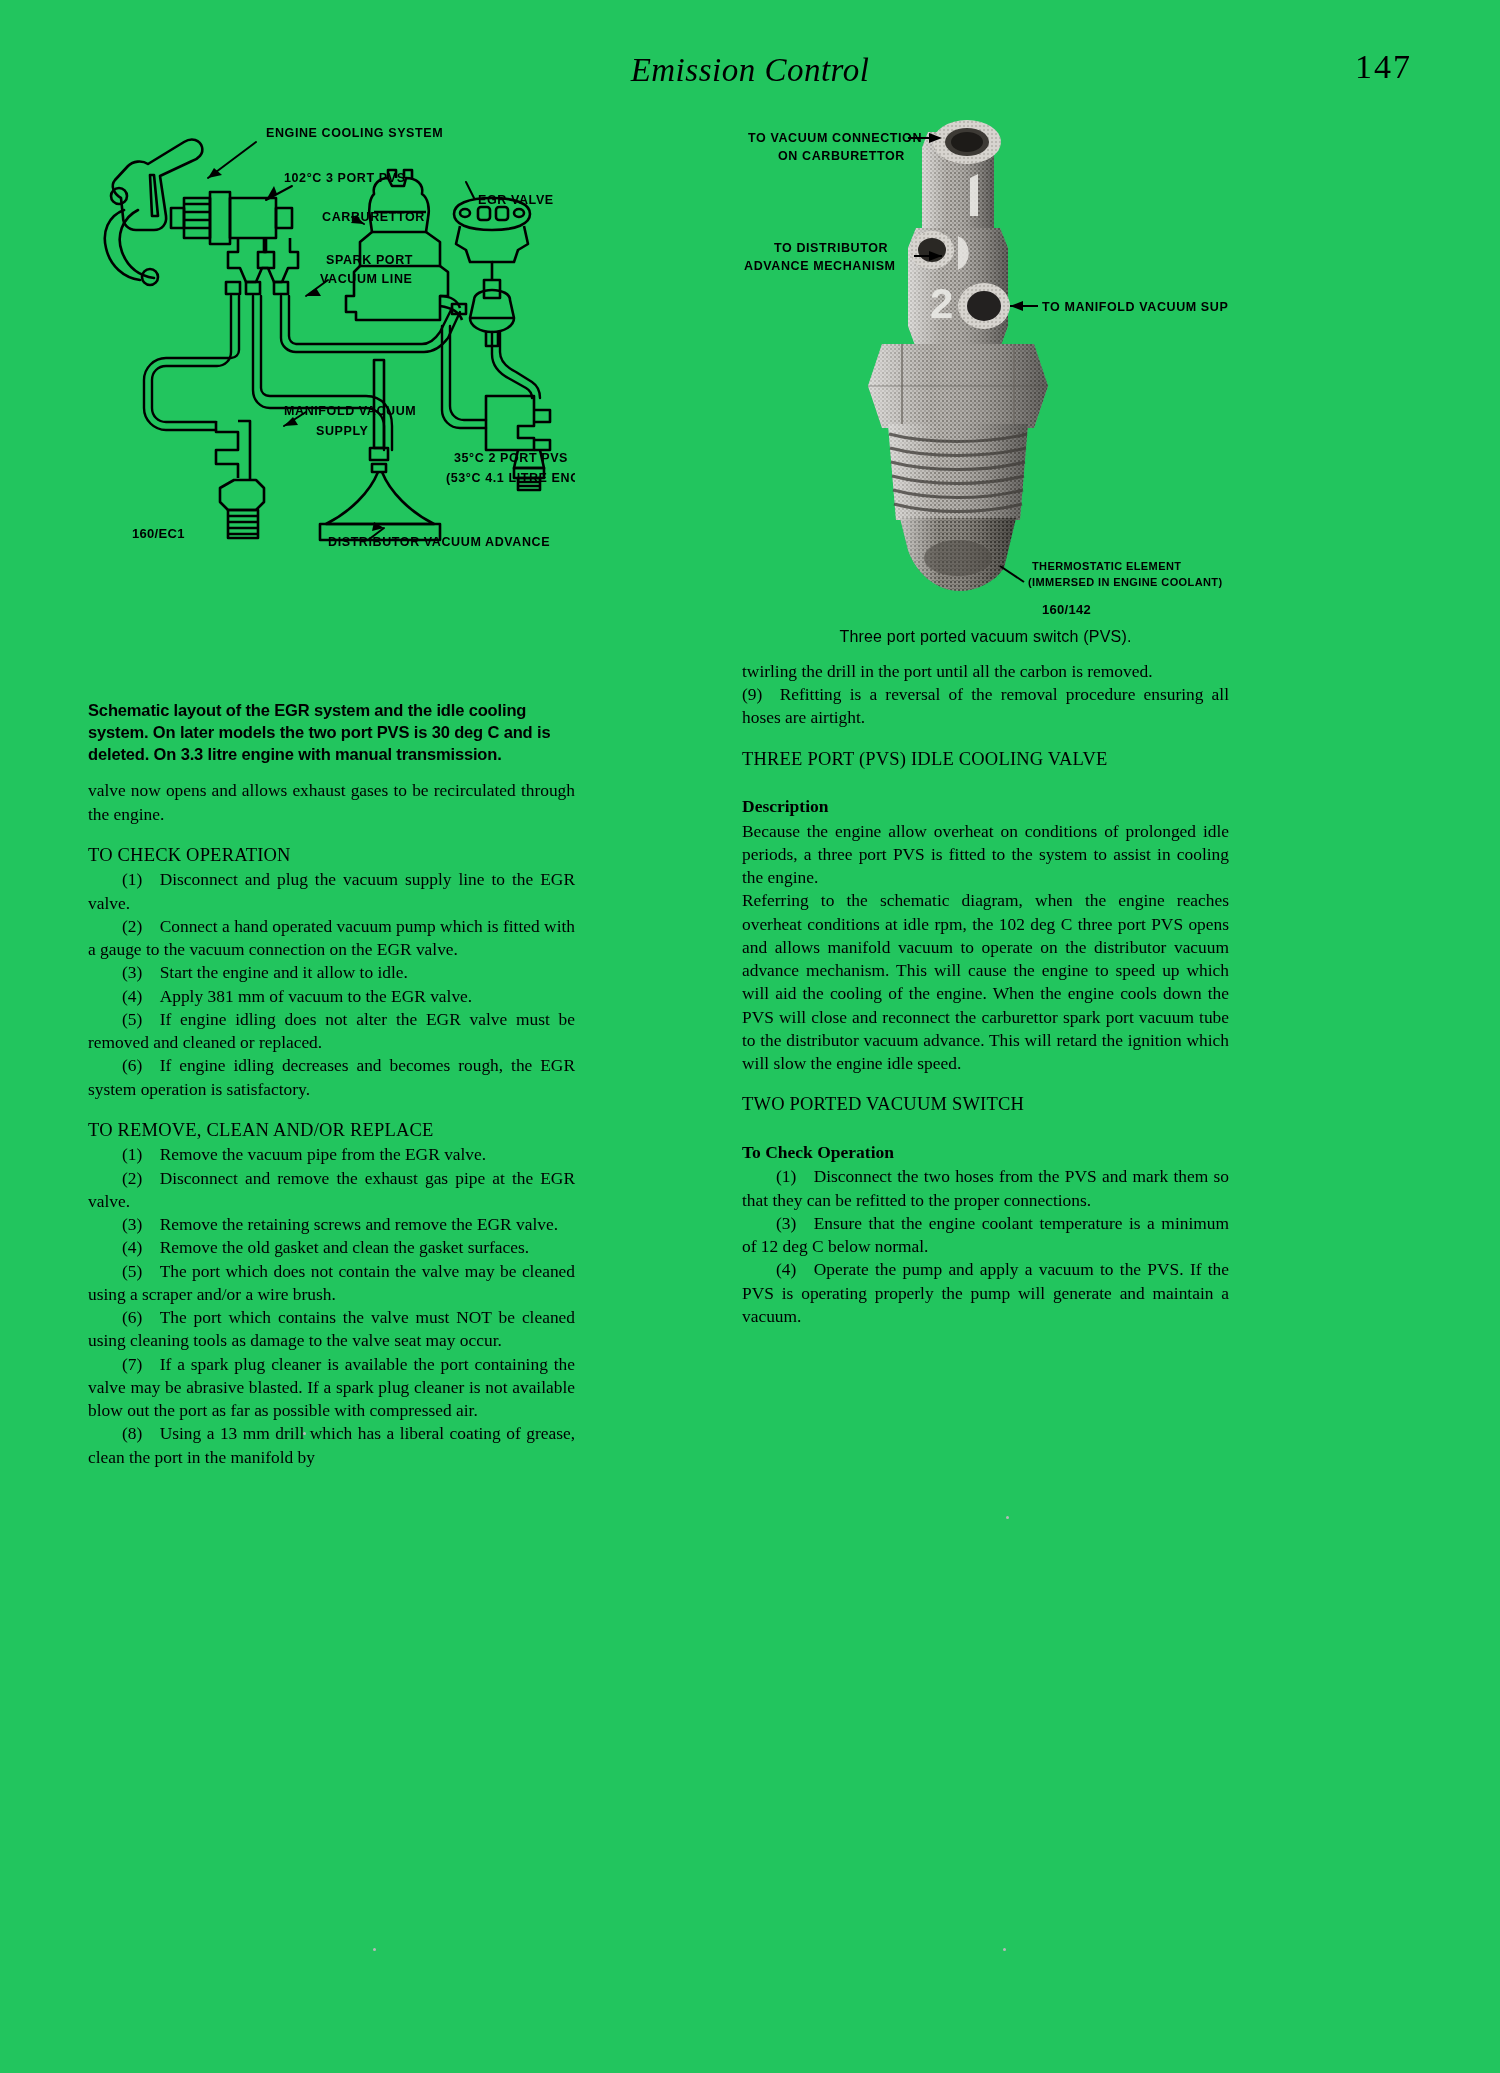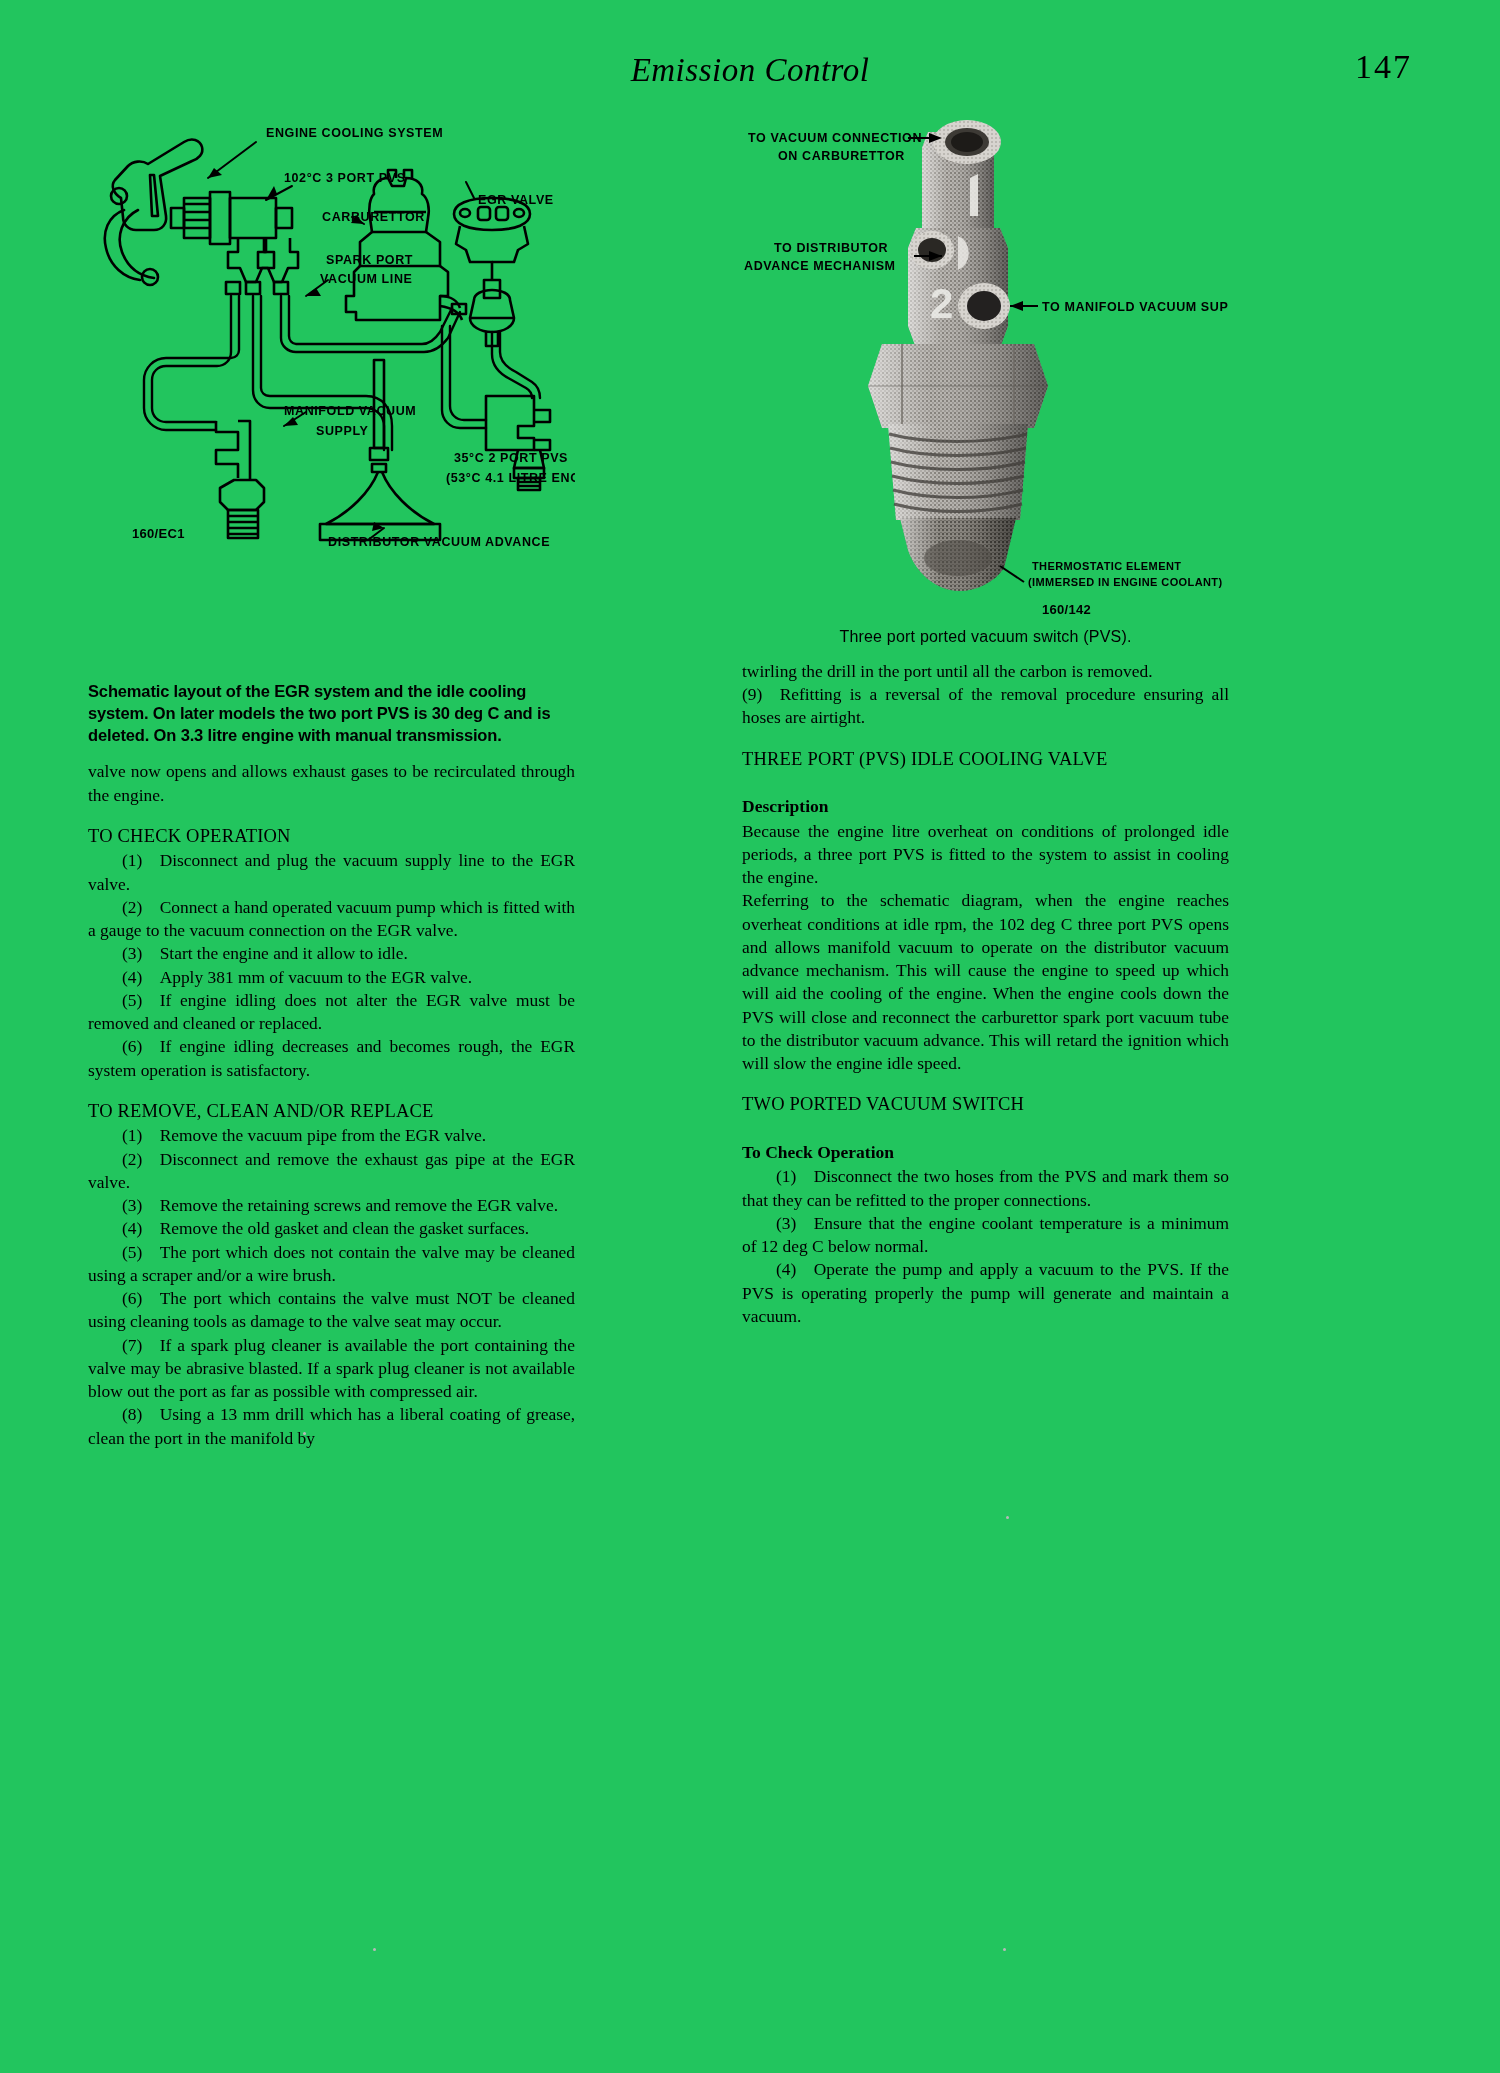--- a/index.html
+++ b/index.html
@@ -16,21 +16,21 @@
   .col-l{left:88px;}
   .col-r{left:742px;}
 
   
   .fig{position:relative;}
   svg{display:block;}
   .lbl{font-family:"Liberation Sans",sans-serif;font-weight:bold;font-size:12.5px;letter-spacing:.6px;fill:#000;}
   .lbl-sm{font-family:"Liberation Sans",sans-serif;font-weight:bold;font-size:11px;letter-spacing:.4px;fill:#000;}
   .lbl-code{font-family:"Liberation Sans",sans-serif;font-weight:bold;font-size:13px;letter-spacing:.3px;fill:#000;}
 
-  .caption-bold{font-family:"Liberation Sans",sans-serif;font-weight:bold;font-size:16.5px;line-height:1.32;letter-spacing:-.15px;text-align:left;margin-top:1px;}
+  .caption-bold{font-family:"Liberation Sans",sans-serif;font-weight:bold;font-size:16.5px;line-height:1.32;letter-spacing:-.15px;text-align:left;margin-top:20px;}
   .caption-plain{font-family:"Liberation Sans",sans-serif;font-size:16px;letter-spacing:.2px;text-align:center;margin-top:8px;}
 
   
   .body{font-family:"Liberation Serif",serif;font-size:17.4px;line-height:1.335;text-align:justify;}
   .body p{margin:0;text-indent:0;}
   .p-indent{text-indent:34px;}
   .sec-h{font-family:"Liberation Serif",serif;font-size:18.5px;letter-spacing:.2px;margin:17px 0 1px 0;font-weight:normal;}
   .sub-h{font-family:"Liberation Serif",serif;font-weight:bold;font-size:17.5px;margin:24px 0 1px 0;}
   .gap{height:14px;}
   .numlist p{text-indent:34px;}
@@ -314,21 +314,21 @@
     </div>
 
     <div class="gap"></div>
 
     <div class="body">
       <p>twirling the drill in the port until all the carbon is removed.</p>
       <p class="p-indent">(9) Refitting is a reversal of the removal procedure ensuring all hoses are airtight.</p>
 
       <div class="sec-h">THREE PORT (PVS) IDLE COOLING VALVE</div>
       <div class="sub-h">Description</div>
-      <p class="p-indent">Because the engine litre overheat on conditions of prolonged idle periods, a three port PVS is fitted to the system to assist in cooling the engine.</p>
+      <p class="p-indent">Because the engine allow overheat on conditions of prolonged idle periods, a three port PVS is fitted to the system to assist in cooling the engine.</p>
       <p class="p-indent">Referring to the schematic diagram, when the engine reaches overheat conditions at idle rpm, the 102 deg C three port PVS opens and allows manifold vacuum to operate on the distributor vacuum advance mechanism. This will cause the engine to speed up which will aid the cooling of the engine. When the engine cools down the PVS will close and reconnect the carburettor spark port vacuum tube to the distributor vacuum advance. This will retard the ignition which will slow the engine idle speed.</p>
 
       <div class="sec-h">TWO PORTED VACUUM SWITCH</div>
       <div class="sub-h">To Check Operation</div>
       <div class="numlist">
         <p class="p-indent">(1) Disconnect the two hoses from the PVS and mark them so that they can be refitted to the proper connections.</p>
         <p class="p-indent">(3) Ensure that the engine coolant temperature is a minimum of 12 deg C below normal.</p>
         <p class="p-indent">(4) Operate the pump and apply a vacuum to the PVS. If the PVS is operating properly the pump will generate and maintain a vacuum.</p>
       </div>
     </div>

